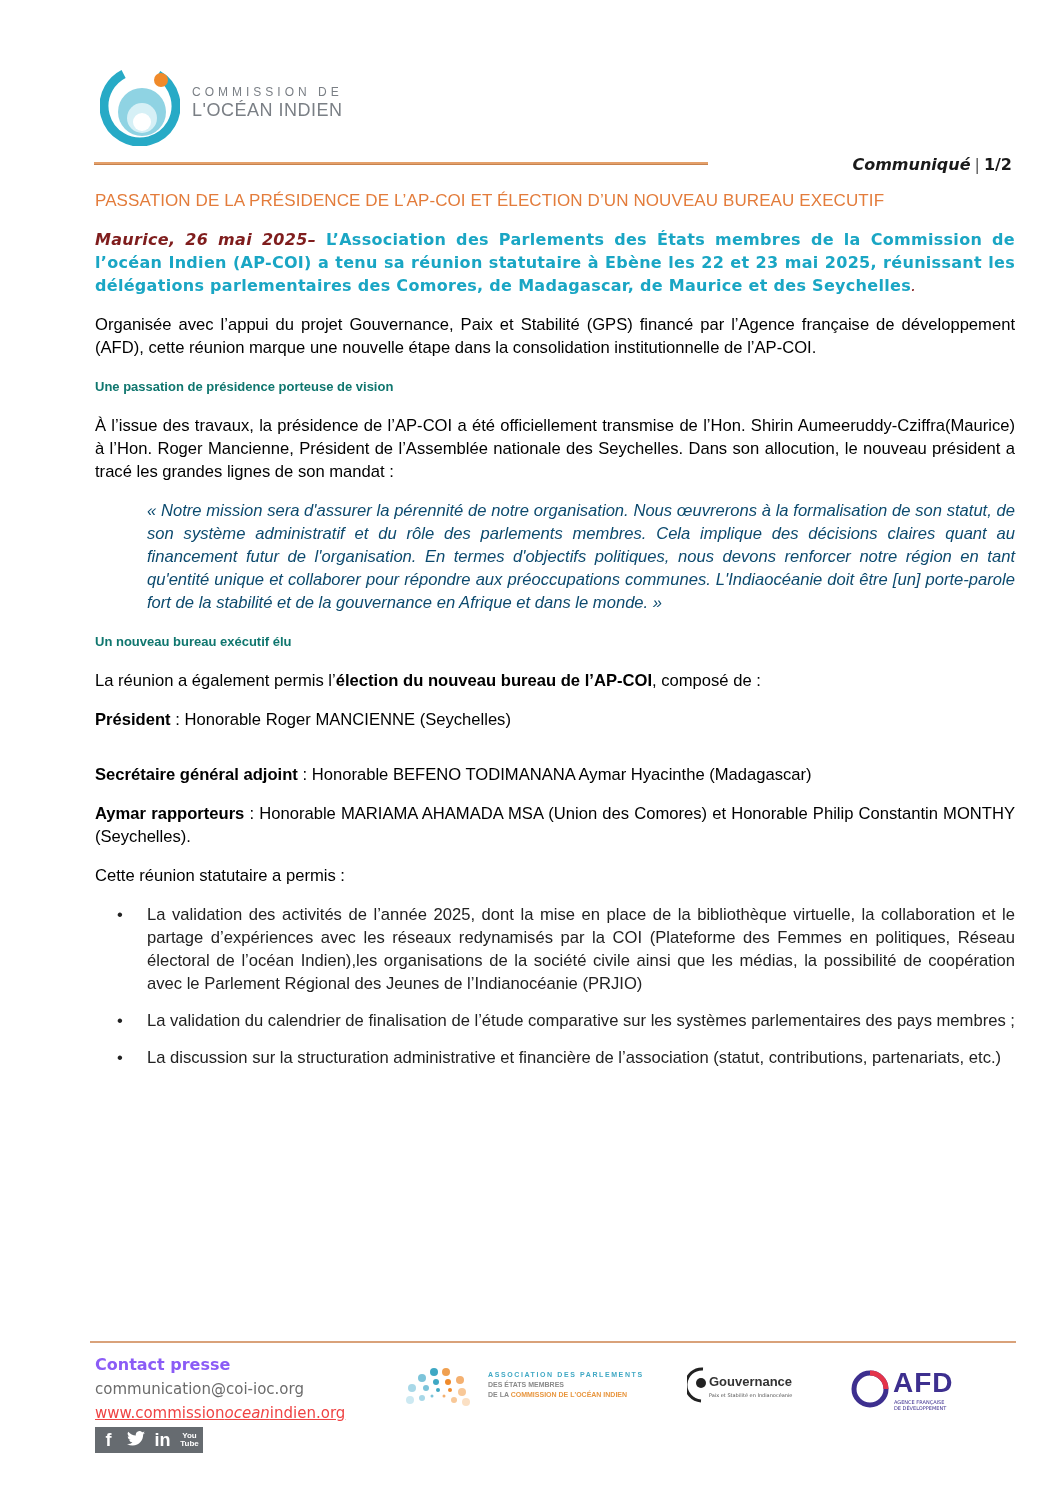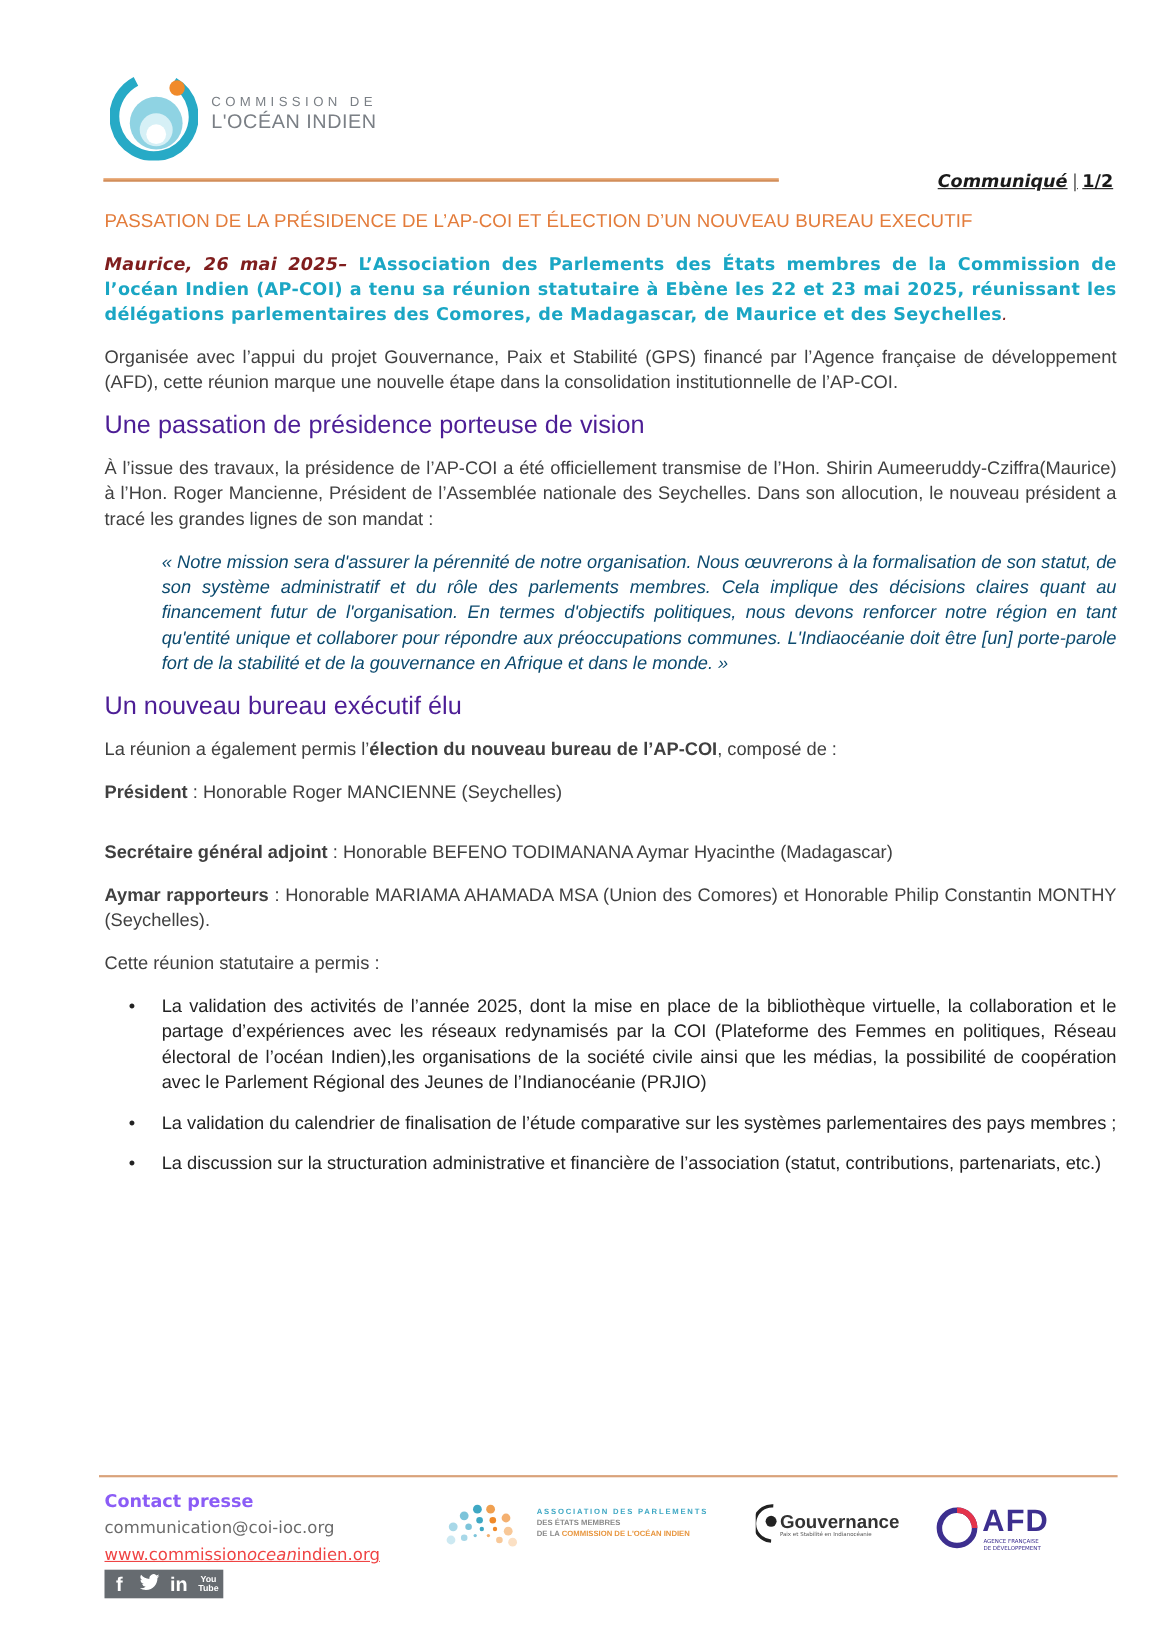--- a/index.html
+++ b/index.html
@@ -9,35 +9,35 @@
 
   
   .logo { position:absolute; left:68px; top:60px; width:260px; height:90px; }
   .logo-mark { position:absolute; left:0; top:0; width:80px; height:86px; }
   .logo-text { position:absolute; left:92px; top:25px; color:#7a7f85; }
   .logo-line1 { font-size:12px; letter-spacing:4px; font-family:"Liberation Sans", sans-serif; }
   .logo-line2 { font-size:18px; letter-spacing:0.5px; margin-top:1px; font-family:"Liberation Sans", sans-serif; }
 
   .top-rule { position:absolute; left:62px; top:162px; width:614px; height:2px; background:#e4a06a; border-bottom:1px solid #c78350; }
 
-  .communique { position:absolute; right:78px; top:155px; font-size:16px;text-decoration:underline; }
+  .communique { position:absolute; right:78px; top:155px; font-size:16px; }
   .communique .c-label { font-weight:bold; font-style:italic; }
   .communique .c-sep { color:#555; margin:0 4px; }
   .communique .c-page { font-weight:bold; }
 
   .headline { position:absolute; left:63px; top:191px; width:930px; font-family:"Liberation Sans", sans-serif;
               font-size:17px; color:#e37c3b; letter-spacing:0.1px; }
 
   .content { position:absolute; left:63px; top:228px; width:920px; font-size:16px; line-height:23px; }
   p { margin:0; text-align:justify; }
   .lead { color:#1aa6c4; font-weight:bold; letter-spacing:0.3px; }
   .lead .dateline { color:#7f1d1d; font-style:italic; }
-  .body-p { font-family:"Liberation Sans", sans-serif; font-size:16.6px; color:#404040; }
+  .body-p { font-family:"Liberation Sans", sans-serif; font-size:16.6px; color:#000000; }
   .gap { height:16px; }
-  .section-h { color:#4c1d95; font-weight:normal; font-family:"Liberation Sans", sans-serif; font-size:23px; }
+  .section-h { color:#0f766e; font-weight:bold; font-family:"Liberation Sans", sans-serif; font-size:13px; }
   .quote { margin-left:52px; width:868px; color:#0c4a6e; font-style:italic; font-family:"Liberation Sans", sans-serif; font-size:16.6px; }
   .label-b { font-weight:bold; }
   ul.bullets { margin:0; padding:0; list-style:none; }
   ul.bullets li { position:relative; padding-left:52px; margin-bottom:14px; text-align:justify;
                   font-family:"Liberation Sans", sans-serif; font-size:16.6px; color:#222; }
   ul.bullets li .dot { position:absolute; left:22px; top:0; }
 
   
   .footer-rule { position:absolute; left:58px; top:1341px; width:926px; height:2px; background:#d9a27a; }
   .contact { position:absolute; left:63px; top:1353px; color:#6b6b6b; font-size:15px; line-height:24px; }
@@ -48,21 +48,21 @@
   .social .yt { font-size:8px; line-height:8px; }
 
   .apcoi { position:absolute; left:372px; top:1366px; width:240px; height:44px; }
   .apcoi-text { position:absolute; left:84px; top:4px; font-size:7px; line-height:10px; font-weight:bold; font-family:"Liberation Sans", sans-serif; }
   .apcoi-text .t1 { color:#3fa8c4; letter-spacing:1.6px; }
   .apcoi-text .t2 { color:#8a8a8a; }
   .apcoi-text .t3 { color:#8a8a8a; }
   .apcoi-text .t3 b { color:#e8963f; }
 
   .gouv { position:absolute; left:655px; top:1365px; width:115px; height:40px; }
-  .gouv-title { position:absolute; left:22px; top:9px; font-size:17px; font-weight:bold; color:#333; font-family:"Liberation Sans", sans-serif; }
+  .gouv-title { position:absolute; left:22px; top:9px; font-size:13px; font-weight:bold; color:#333; font-family:"Liberation Sans", sans-serif; }
   .gouv-sub { position:absolute; left:22px; top:27px; font-size:5px; color:#555; }
 
   .afd { position:absolute; left:818px; top:1365px; width:120px; height:50px; }
   .afd-title { position:absolute; left:43px; top:2px; font-size:28px; font-weight:bold; color:#3d2f8f; font-family:"Liberation Sans", sans-serif; letter-spacing:1px; }
   .afd-sub { position:absolute; left:44px; top:34px; font-size:5px; line-height:6px; color:#3d2f8f; }
 </style>
 </head>
 <body>
 
 <div class="page">

